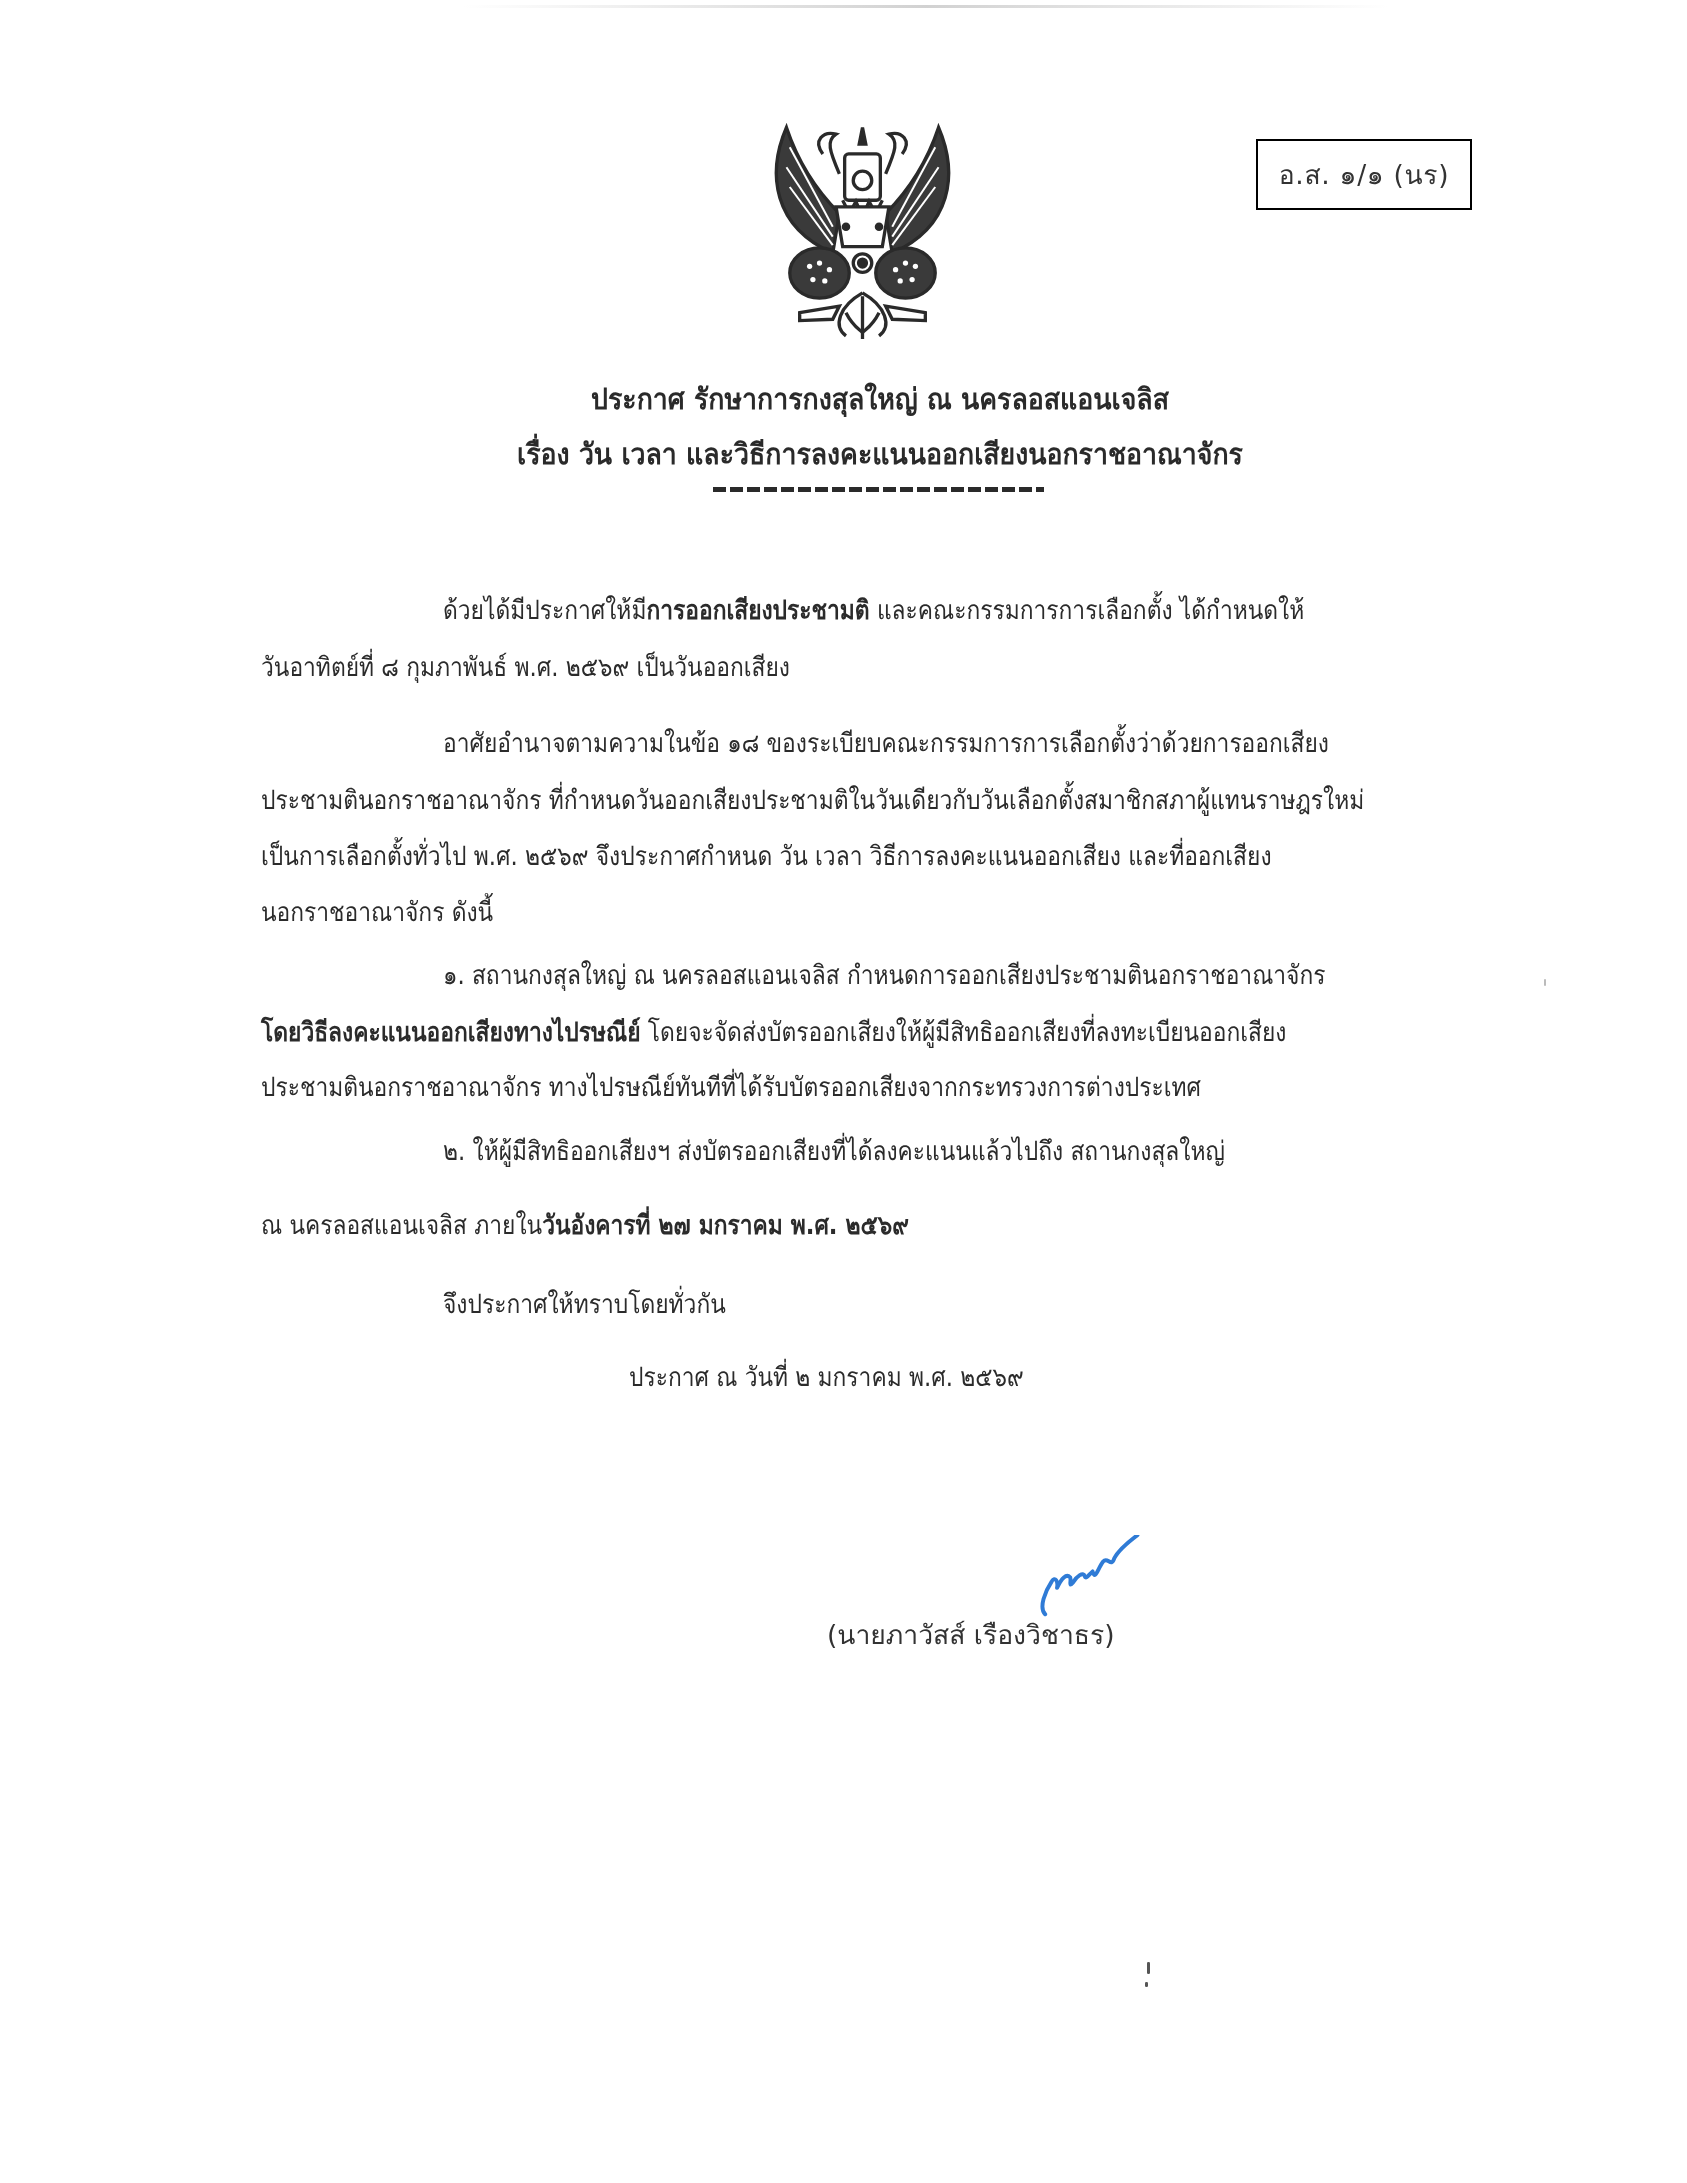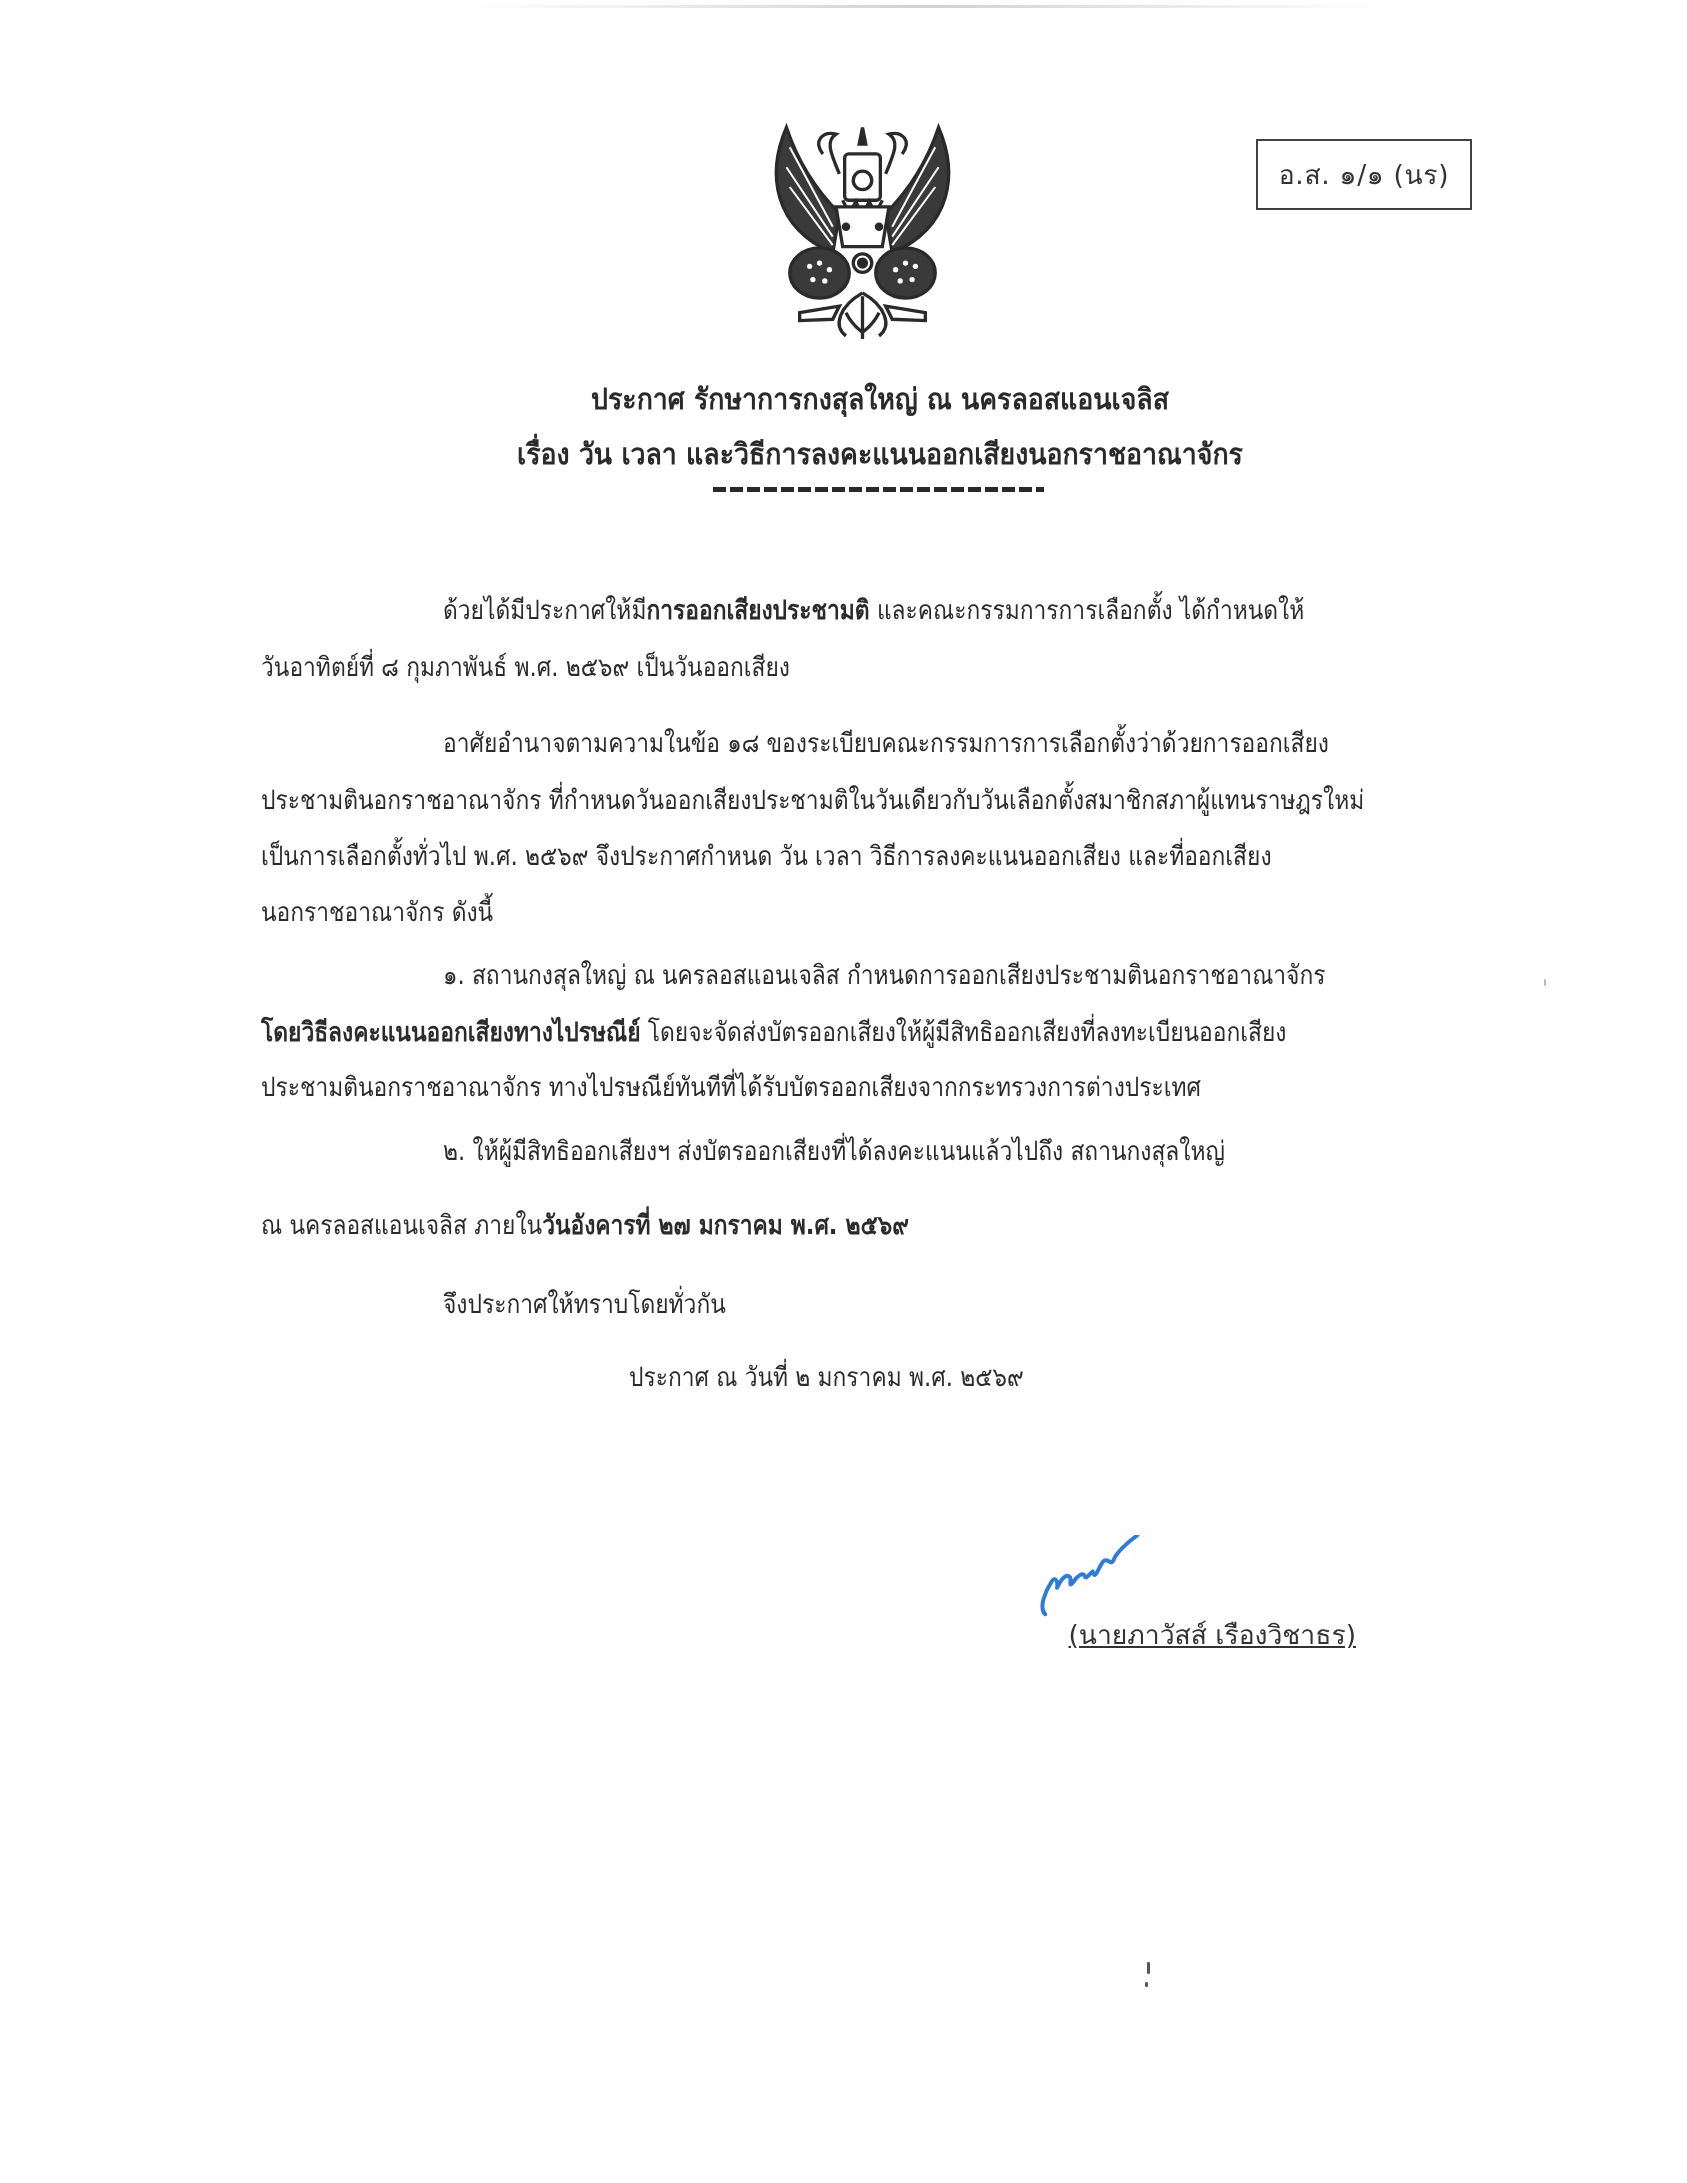--- a/index.html
+++ b/index.html
@@ -2,33 +2,33 @@
 <html style="font-size:10.6px"><head>
 <meta charset="utf-8">
 <style>
   html, body { margin: 0; padding: 0; background: #ffffff; }
   body { width: 1687px; height: 2183px; position: relative; overflow: hidden;
          font-family: "DejaVu Sans", "Liberation Sans", sans-serif; color: #2b2b2b; }
   .page { position: absolute; left: 0; top: 0; width: 1687px; height: 2183px; background: #fff; }
   .scan-edge { position: absolute; left: 463px; top: 5.3px; width: 926px; height: 2.6px;
                background: linear-gradient(to right, rgba(200,200,200,0), rgba(190,190,190,0.7), rgba(200,200,200,0)); }
   .form-box { position: absolute; left: 1256px; top: 139px; width: 216px; height: 71px;
-              border: 2px solid #404040; box-sizing: border-box; display: flex; align-items: center; justify-content: center;
+              border: 2px solid #000000; box-sizing: border-box; display: flex; align-items: center; justify-content: center;
               font-size: 26.5px; color: #333; letter-spacing: 0.7px; }
   .emblem { position: absolute; left: 760px; top: 114px; width: 205px; height: 232px; }
   .title { position: absolute; left: 0; width: 1760px; text-align: center; font-weight: bold; font-size: 29px; color: #2a2a2a;
            transform: scaleX(0.92); transform-origin: 880px 0; }
   .title.t1 { top: 376px; }
   .title.t2 { top: 431px; }
   .dashes { position: absolute; left: 713px; top: 487px; width: 331px; height: 5.3px;
             background: repeating-linear-gradient(to right, #2a2a2a 0 13.2px, transparent 13.2px 17px); }
   .line { position: absolute; font-size: 26.5px; white-space: nowrap; color: #2b2b2b;
           transform: scaleX(0.86); transform-origin: 0 0; letter-spacing: 0px; }
   .b { font-weight: bold; }
-  .sig-line { position: absolute; font-size: 26.5px; white-space: nowrap; color: #333; text-align: right; width: 529px; text-decoration: underline; }
+  .sig-line { position: absolute; font-size: 26.5px; white-space: nowrap; color: #333; text-align: left; width: 529px; }
   .signature { position: absolute; left: 1032px; top: 1535px; width: 112px; height: 86px; }
   .speck { position: absolute; background: #555; border-radius: 1.3px; }
 </style>
 </head>
 <body>
 
 <div class="page">
   <div class="scan-edge"></div>
 
   <svg class="emblem" viewBox="0 0 310 350">

